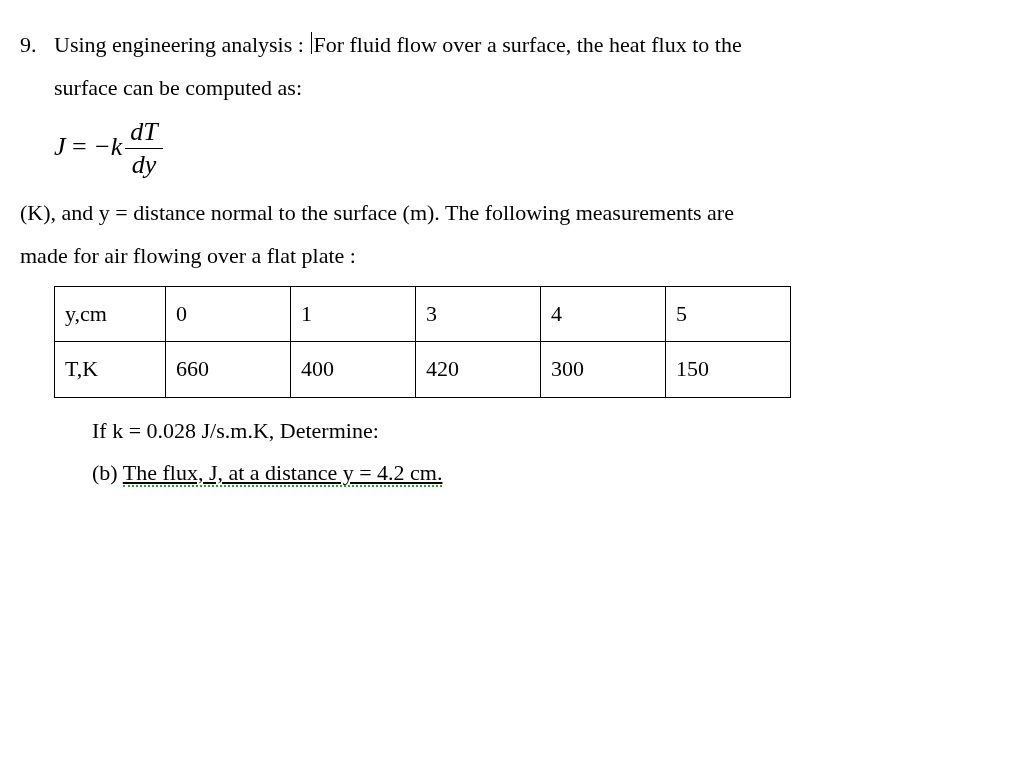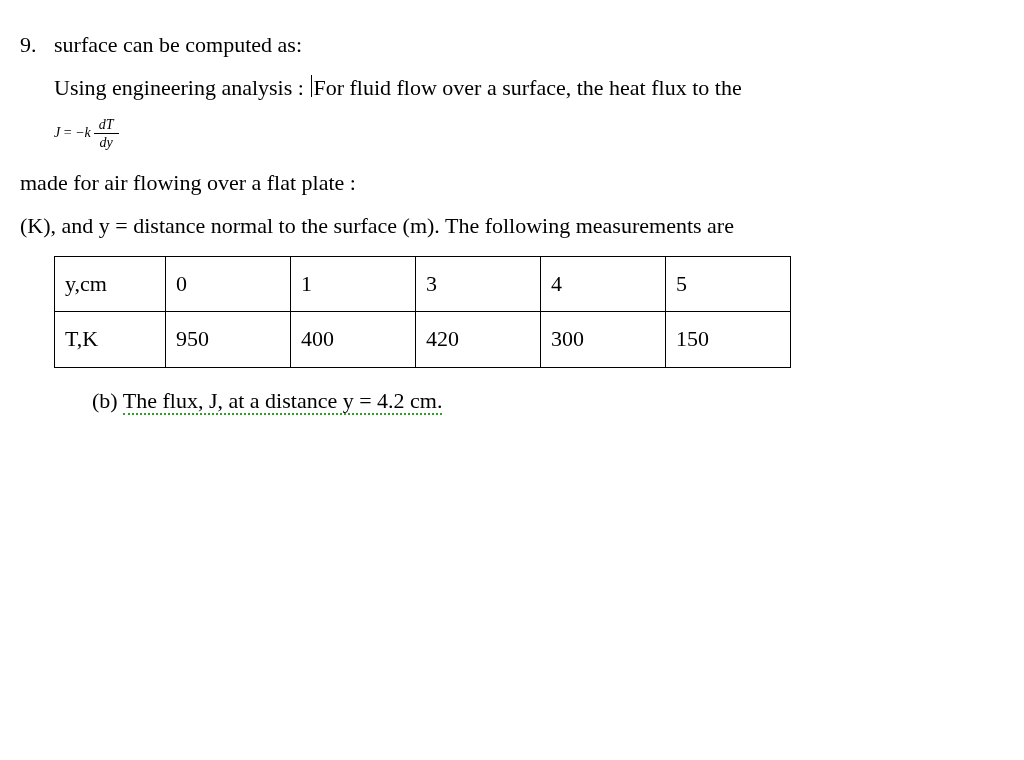--- a/index.html
+++ b/index.html
@@ -28,21 +28,21 @@
     display: inline-block;
     width: 0;
     height: 22px;
     border-left: 1px solid #000;
     vertical-align: -2px;
     margin: 0 1px 0 2px;
   }
   .eq {
     margin: 6px 0 10px 0;
     font-style: italic;
-    font-size: 14px;
+    font-size: 26px;
   }
   .eq .roman { font-style: normal; }
   .frac {
     display: inline-block;
     vertical-align: middle;
     text-align: center;
     margin-left: 3px;
   }
   .frac .top {
     display: block;
@@ -75,62 +75,64 @@
   .sub {
     margin-left: 38px;
   }
   .sub .line {
     line-height: 1.9;
   }
   .dotted {
     border-bottom: 2px dotted #2aa12a;
     padding-bottom: 0;
     display: inline;
+    text-decoration: underline;
   }
 </style>
 </head>
 <body>
 
 <div class="problem">
   <div class="num">9.</div>
   <div class="body">
-    <div>surface can be computed as:</div>
     <div>
       <span>Using engineering analysis : </span><span class="cursor"></span><span>For fluid flow over a surface, the heat flux to the</span>
     </div>
+    <div>surface can be computed as:</div>
 
     <div class="eq">
       <span>J</span><span class="roman"> = </span><span>−k</span><span class="frac"><span class="top">dT</span><span class="bot">dy</span></span>
     </div>
 
     <div class="para">
+      <div>(K), and y = distance normal to the surface (m). The following measurements are</div>
       <div>made for air flowing over a flat plate :</div>
-      <div>(K), and y = distance normal to the surface (m). The following measurements are</div>
     </div>
 
     <table class="data">
       <tbody>
           <tr>
         <td class="narrow">y,cm</td>
         <td class="wider">0</td>
         <td class="wider">1</td>
         <td class="wider">3</td>
         <td class="wider">4</td>
         <td class="wider">5</td>
       </tr>
       <tr>
         <td>T,K</td>
-        <td>950</td>
+        <td>660</td>
         <td>400</td>
         <td>420</td>
         <td>300</td>
         <td>150</td>
       </tr>
     </tbody>
       </table>
 
     <div class="sub">
+      <div class="line">If k = 0.028 J/s.m.K, Determine:</div>
       <div class="line">
         <span>(b)  </span><span class="dotted">The flux, J, at a distance y = 4.2 cm.</span>
       </div>
     </div>
   </div>
 </div>
 
 </body></html>

